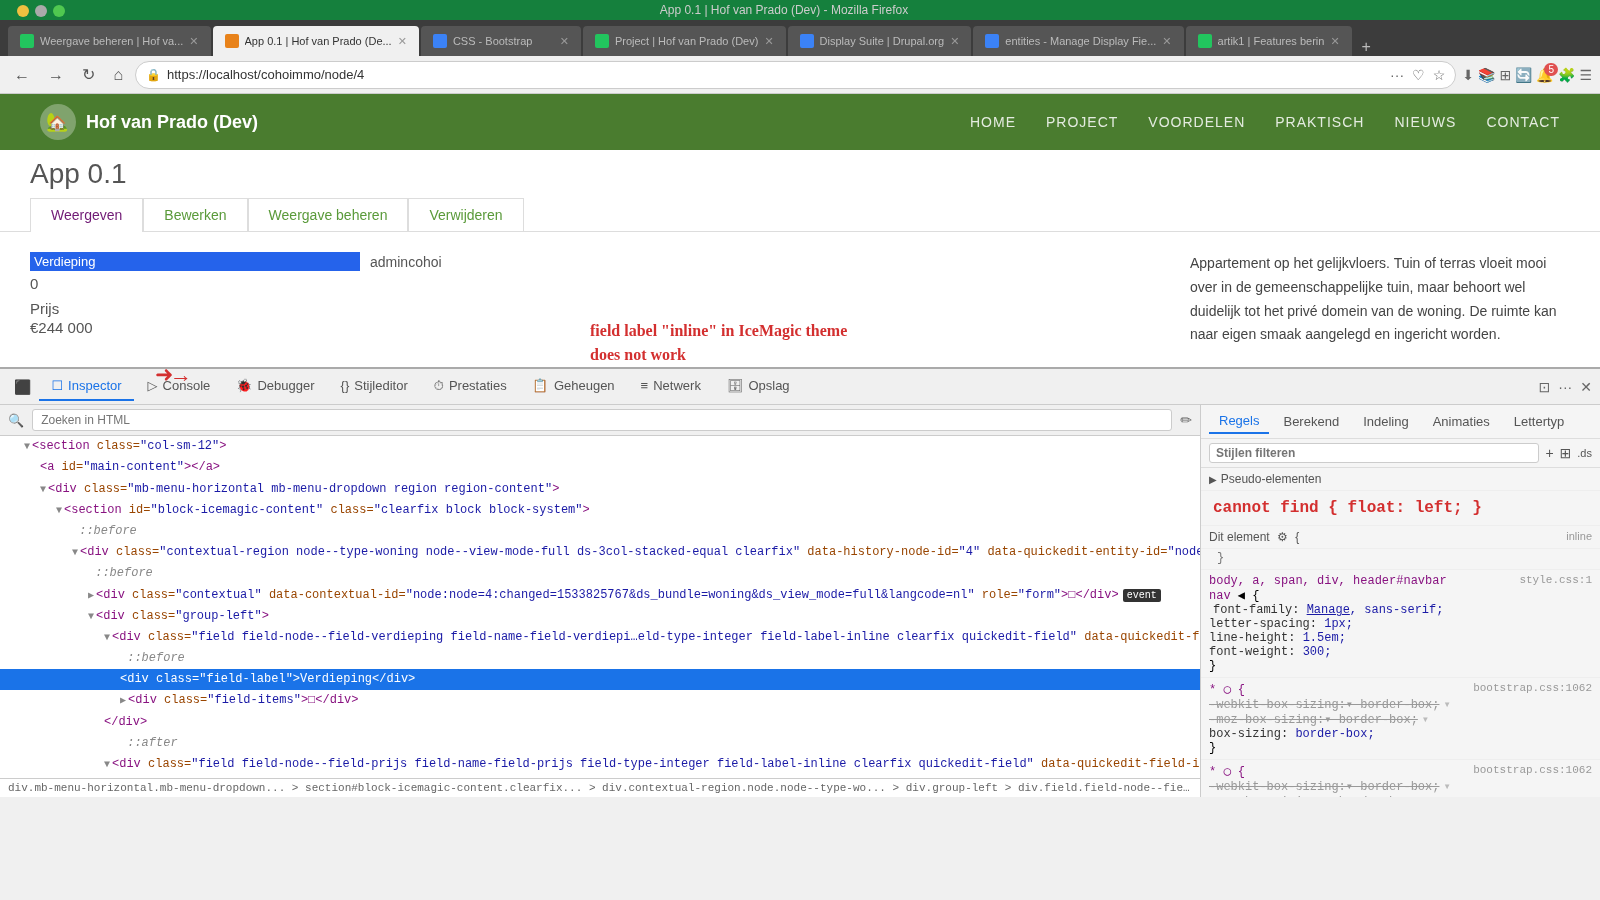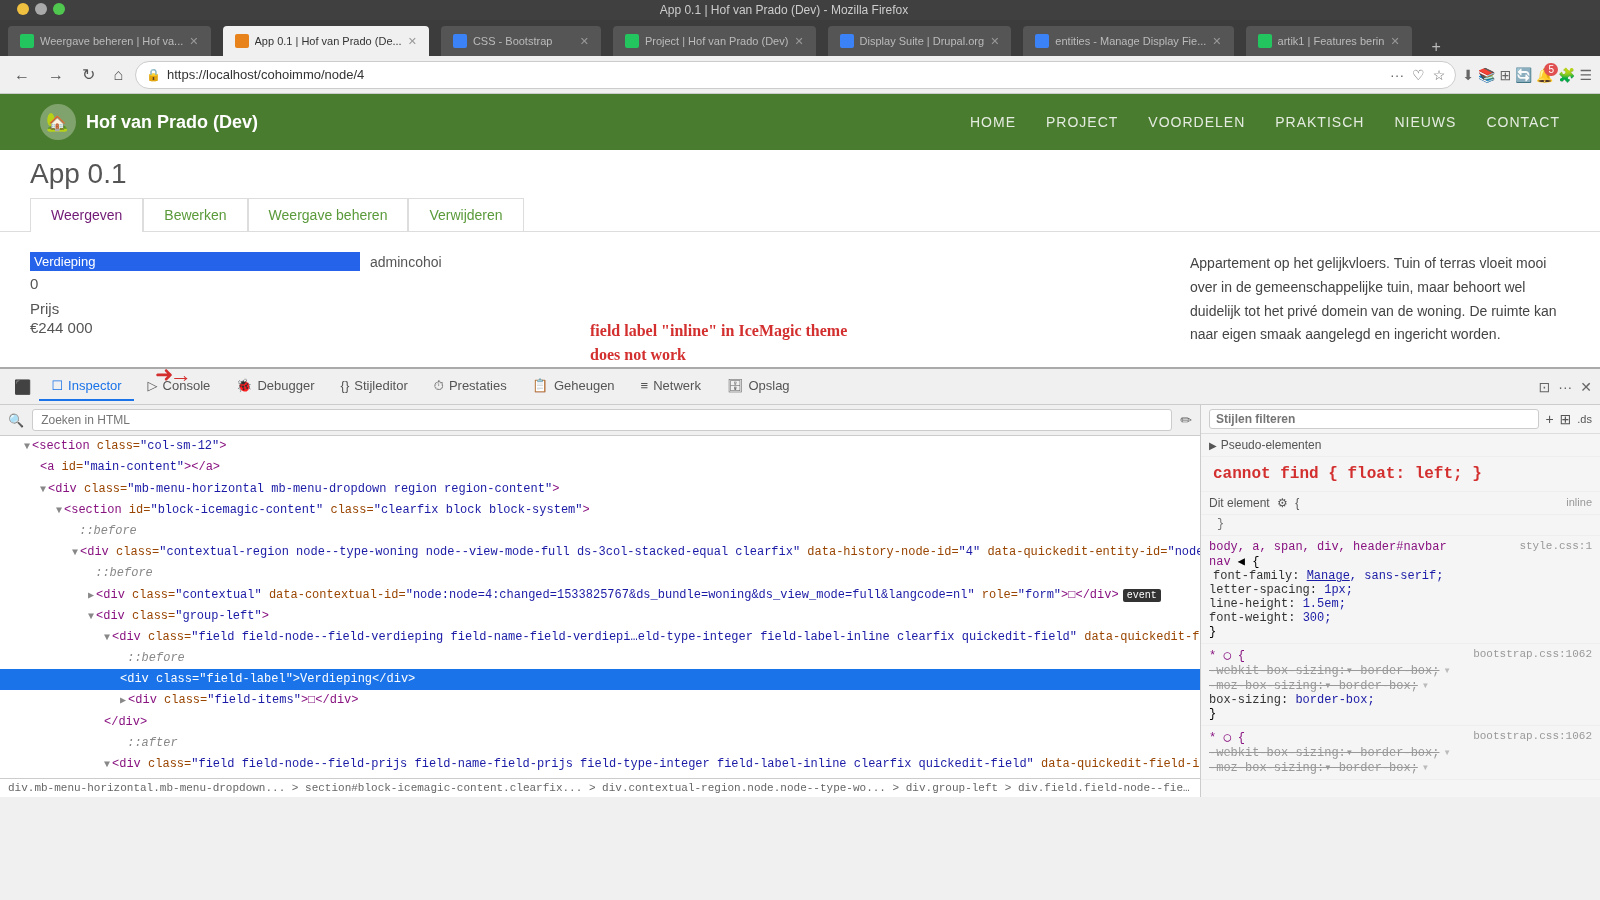--- a/index.html
+++ b/index.html
@@ -1,25 +1,25 @@
 <!DOCTYPE html>
 <html><head>
   <meta charset="utf-8">
   <style>
     * { margin: 0; padding: 0; box-sizing: border-box; }
     body { font-family: Arial, sans-serif; font-size: 13px; background: #f0f0f0; width: 1600px; height: 900px; overflow: hidden; }
-    .title-bar { background: #404040; color: #ccc; text-align: center; font-size: 12px; padding: 3px 7px; display: flex; align-items: flex-start; justify-content: space-between; }
+    .title-bar { background: #15803d; color: #ccc; text-align: center; font-size: 12px; padding: 3px 7px; display: flex; align-items: flex-end; justify-content: space-between; }
     .title-bar-text { flex: 1; text-align: center; font-size: 12px; color: #ccc; }
     .title-bar-controls { display: flex; gap: 6px; padding: 0 10px; }
     .title-btn { width: 12px; height: 12px; border-radius: 50%; border: none; cursor: pointer; }
     .title-btn.minimize { background: #f0c040; }
     .title-btn.maximize { background: #50c850; }
 
     .tab-bar { background: #3c3c3c; display: flex; align-items: flex-end; padding: 0 8px; height: 36px; }
-    .tab { display: flex; align-items: center; height: 30px; padding: 0 12px; font-size: 12px; color: #bbb; background: #555; border-radius: 4px 4px 0 0; margin-right: 12px; cursor: pointer; gap: 6px; min-width: 160px; max-width: 220px; }
+    .tab { display: flex; align-items: center; height: 30px; padding: 0 12px; font-size: 12px; color: #bbb; background: #555; border-radius: 4px 4px 0 0; margin-right: 2px; cursor: pointer; gap: 6px; min-width: 160px; max-width: 220px; }
     .tab.active { background: #f0f0f0; color: #333; }
     .tab-favicon { width: 14px; height: 14px; display: inline-block; background: #888; border-radius: 2px; flex-shrink: 0; }
     .tab-favicon.orange { background: #e8821a; }
     .tab-favicon.blue { background: #3b82f6; }
     .tab-favicon.green { background: #22c55e; }
     .tab-close { margin-left: auto; color: #999; font-size: 11px; }
     .tab-add { color: #bbb; padding: 0 8px; font-size: 16px; cursor: pointer; }
 
     .nav-bar { background: #f0f0f0; display: flex; align-items: center; padding: 4px 8px; gap: 6px; height: 38px; border-bottom: 1px solid #ccc; }
     .nav-btn { background: none; border: none; color: #555; cursor: pointer; font-size: 16px; padding: 2px 6px; border-radius: 3px; }
@@ -308,20 +308,27 @@
         <div class="html-line"><span class="indent" style="margin-left:88px;"></span><span class="html-triangle">▼</span><span class="html-tag">&lt;div </span><span class="html-attr">class=</span><span class="html-val">"field field-node--field-prijs field-name-field-prijs field-type-integer field-label-inline clearfix quickedit-field"</span><span class="html-attr"> data-quickedit-field-id=</span></div>
         <div class="html-line"><span class="indent" style="margin-left:104px;"></span></div>
 
       </div>
 
       <div class="breadcrumb-bar">div.mb-menu-horizontal.mb-menu-dropdown... &gt; section#block-icemagic-content.clearfix... &gt; div.contextual-region.node.node--type-wo... &gt; div.group-left &gt; div.field.field-node--field-verdieping.f... &gt; div.field-label</div>
     </div>
 
     <div class="devtools-sidebar">
 
+      <div class="styles-header">
+        <div class="styles-tab active">Regels</div>
+        <div class="styles-tab">Berekend</div>
+        <div class="styles-tab">Indeling</div>
+        <div class="styles-tab">Animaties</div>
+        <div class="styles-tab">Lettertyp</div>
+      </div>
 
       <div class="styles-filter">
         <input type="text" placeholder="Stijlen filteren" style="">
         <span class="styles-add">+</span>
         <span class="styles-add">⊞</span>
         <span class="styles-add" style="font-size:11px;">.ds</span>
       </div>
 
       <div class="pseudo-elements">
         <span class="pseudo-arrow">▶</span>

